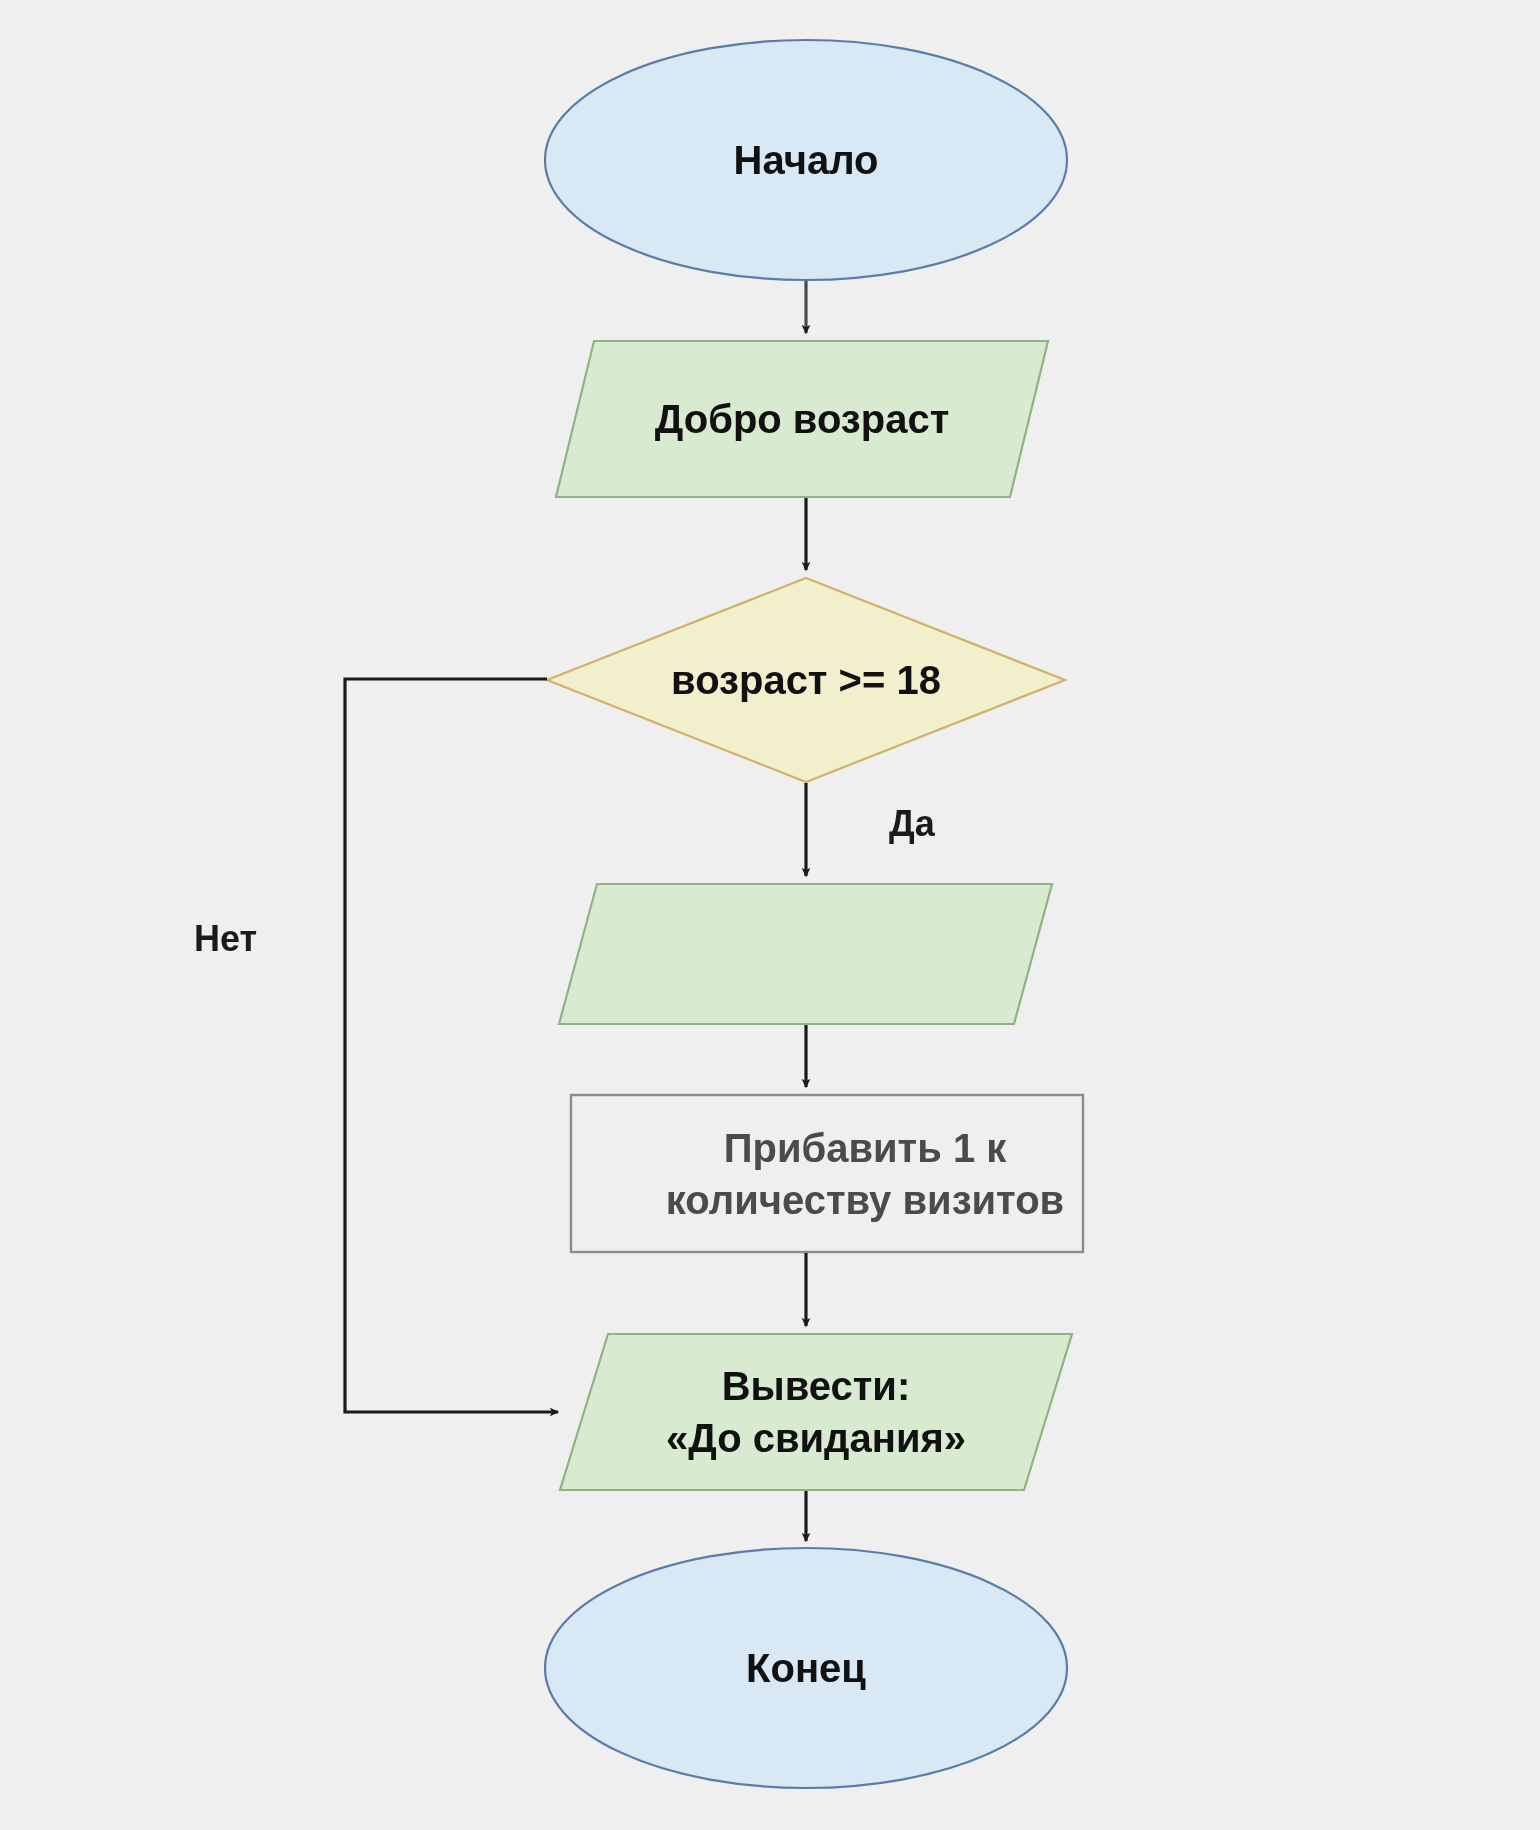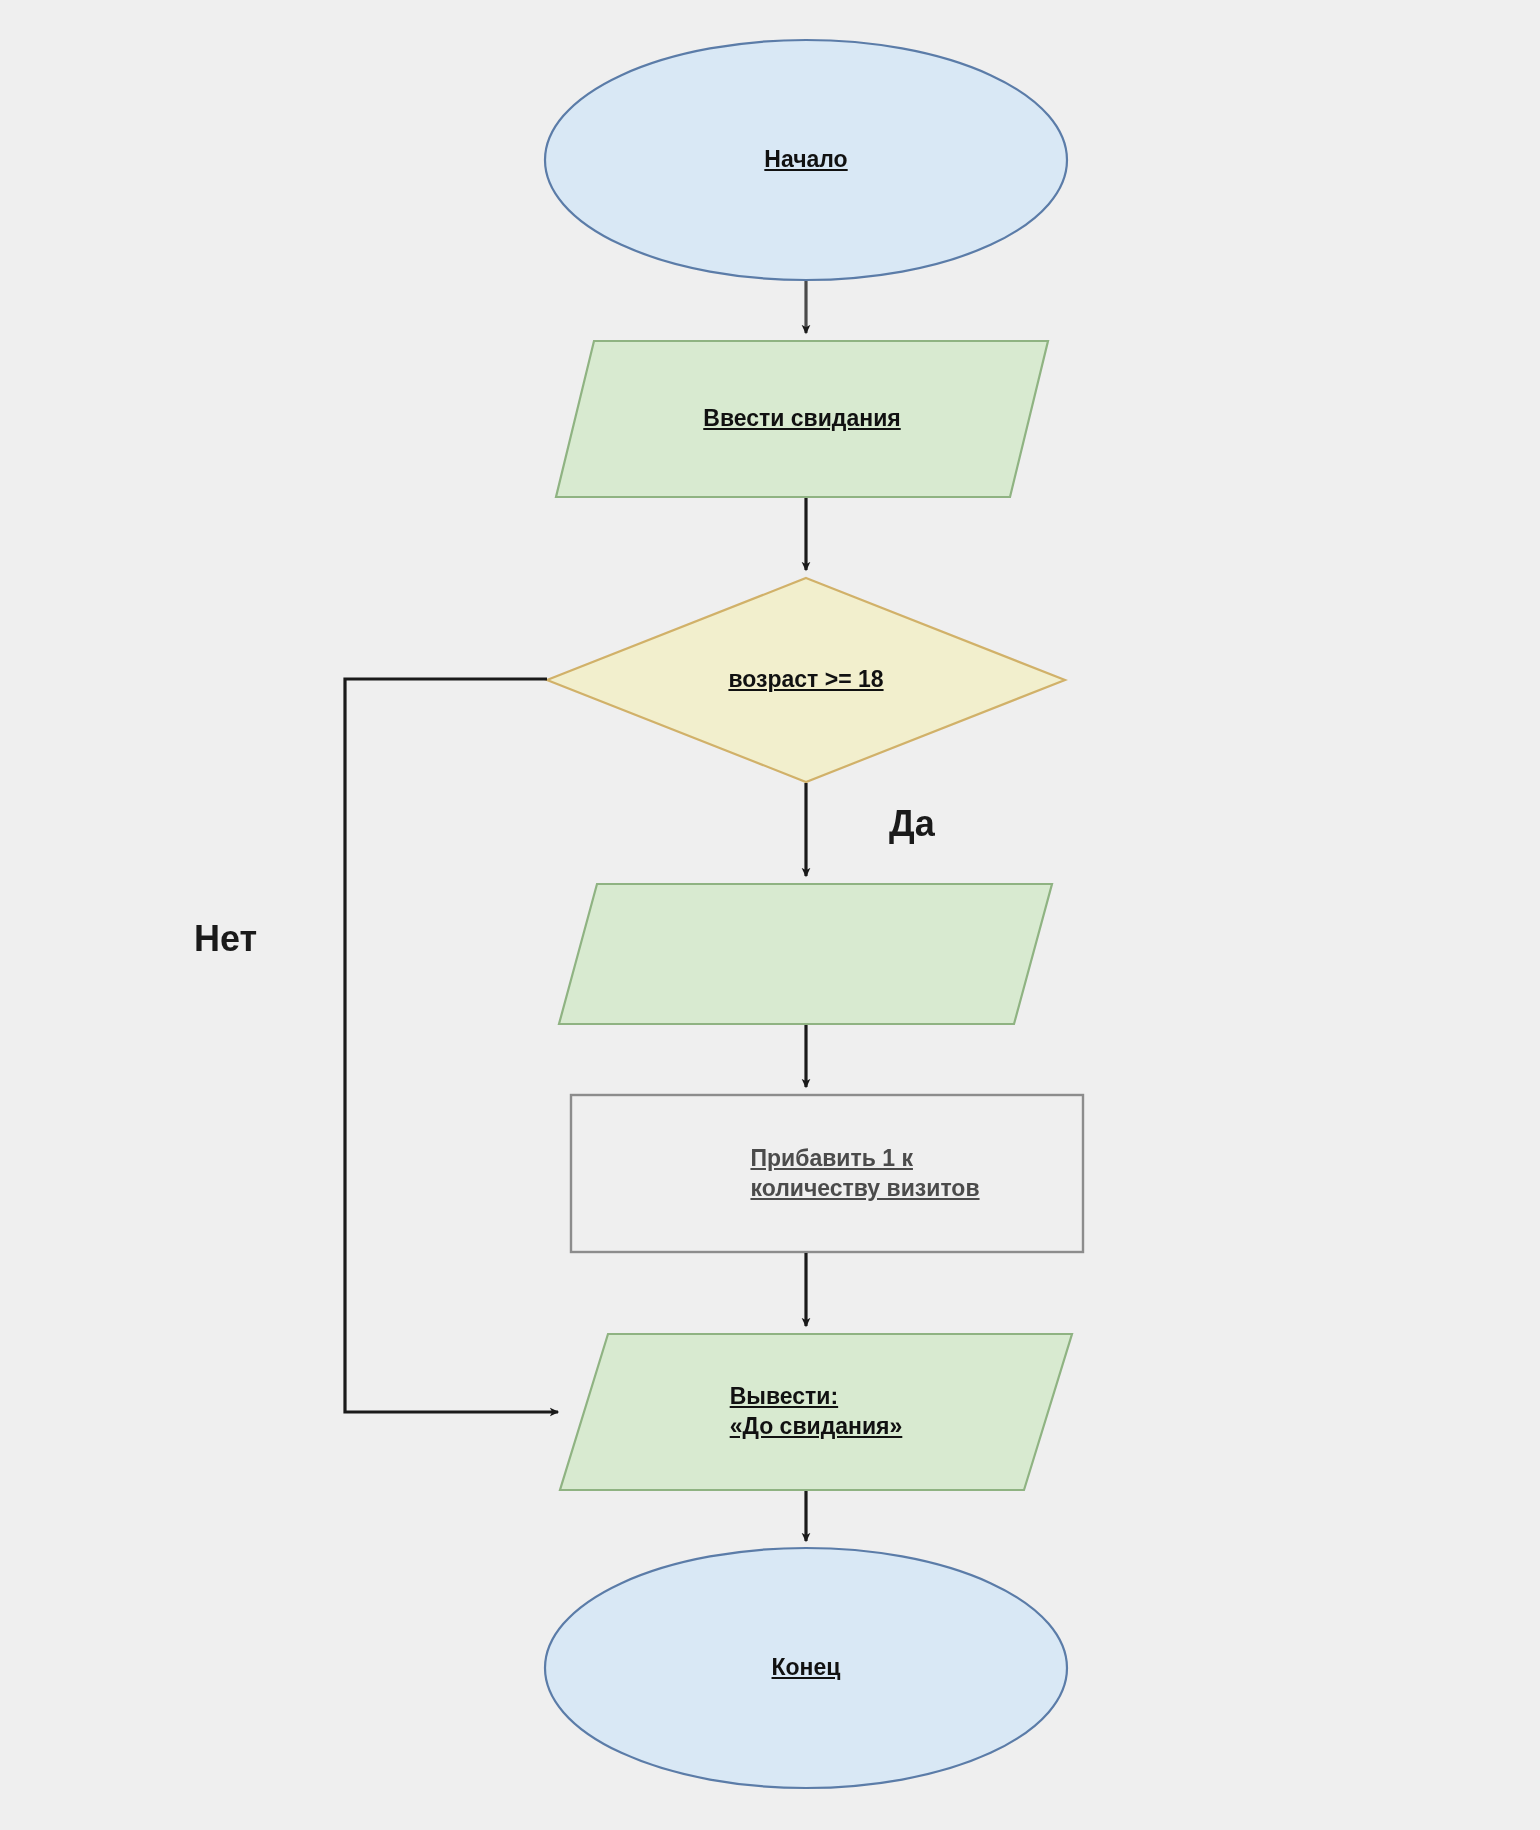--- a/index.html
+++ b/index.html
@@ -24,27 +24,27 @@
     left: 0;
     top: 0;
     width: 1540px;
     height: 1830px;
   }
   .node-label {
     position: absolute;
     display: flex;
     align-items: center;
     justify-content: center;
+    text-align: center;
     font-weight: bold;
-    font-size: 23px;
+    font-size: 40px;
     line-height: 1.30;
     color: #111111;
     white-space: pre-line;
     pointer-events: none;
-    text-decoration: underline;
   }
   .label-process {
     color: #4b4b4b;
   }
   .edge-label {
     position: absolute;
     font-weight: bold;
     font-size: 36px;
     color: #1a1a1a;
     white-space: nowrap;
@@ -86,21 +86,21 @@
 
     <line x1="806" y1="1253" x2="806" y2="1326" stroke="#1a1a1a" stroke-width="3.2" marker-end="url(#arrowhead)"></line>
 
     <line x1="806" y1="1491" x2="806" y2="1541" stroke="#1a1a1a" stroke-width="3.2" marker-end="url(#arrowhead)"></line>
 
     <polyline points="547,679 345,679 345,1412 558,1412" fill="none" stroke="#1a1a1a" stroke-width="3.2" marker-end="url(#arrowhead)"></polyline>
   </svg>
 
   <div class="node-label" style="left:545px; top:40px; width:522px; height:240px;">Начало</div>
 
-  <div class="node-label" style="left:556px; top:341px; width:492px; height:156px;">Ввести свидания</div>
+  <div class="node-label" style="left:556px; top:341px; width:492px; height:156px;">Добро возраст</div>
 
   <div class="node-label" style="left:547px; top:578px; width:518px; height:204px;">возраст &gt;= 18</div>
 
 
   <div class="node-label label-process" style="left:571px; top:1095px; width:588px; height:157px;">Прибавить 1 к
 количеству визитов</div>
 
   <div class="node-label" style="left:545px; top:1548px; width:522px; height:240px;">Конец</div>
 
   <div class="node-label" style="left:560px; top:1334px; width:512px; height:156px;">Вывести:

